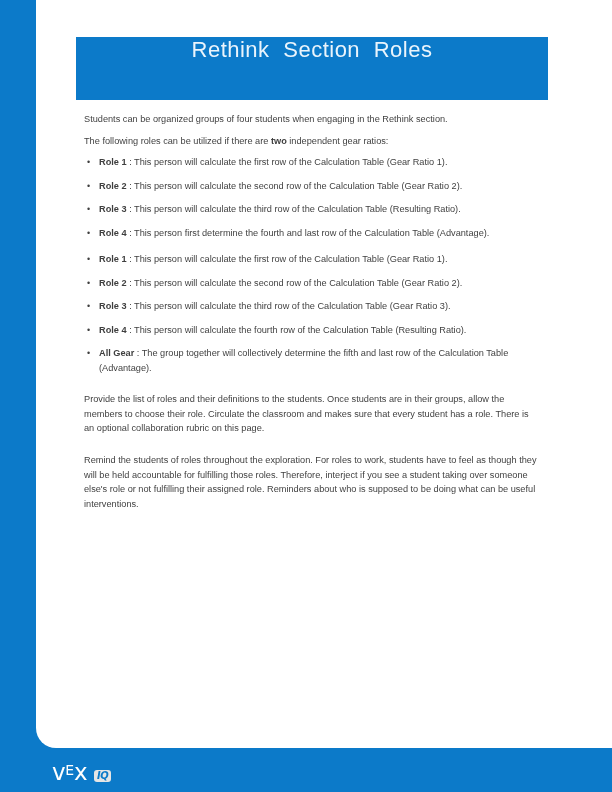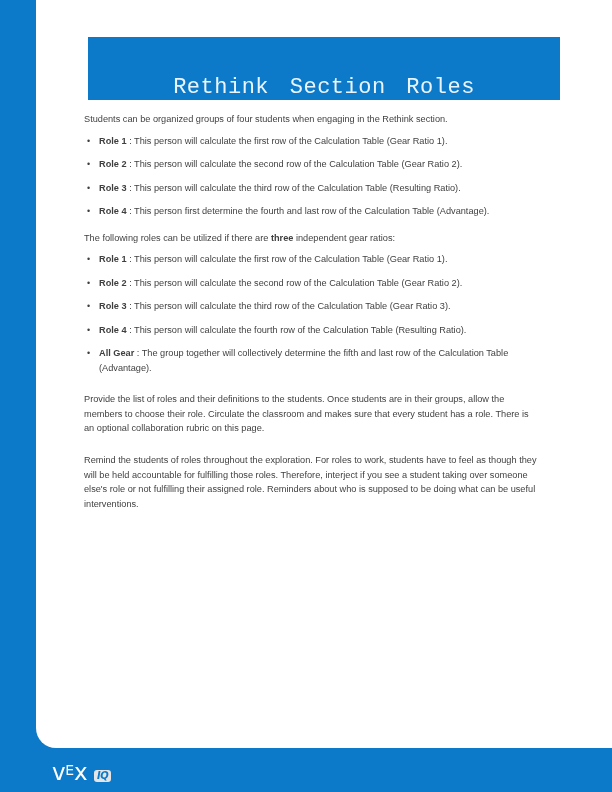--- a/index.html
+++ b/index.html
@@ -27,29 +27,28 @@
     top: 0;
     width: 576px;
     height: 748px;
     background: #FFFFFF;
     border-bottom-left-radius: 20px;
   }
 
   
   .title-banner {
     position: absolute;
-    left: 88px;
+    left: 76px;
     top: 37px;
     width: 472px;
     height: 63px;
     background: #0C7AC9;
     display: flex;
-    align-items: flex-end;
+    align-items: flex-start;
     justify-content: center;
-    font-family: Liberation Mono, monospace;
   }
   .title-banner-text {
     color: #EAF4FC;
     font-size: 22px;
     font-weight: 400;
     letter-spacing: 0.5px;
     word-spacing: 7px;
     white-space: nowrap;
   }
 
@@ -150,37 +149,37 @@
   <div class="white-sheet"></div>
 
   <div class="title-banner">
     <span class="title-banner-text">Rethink Section Roles</span>
   </div>
 
   <div class="content">
 
     <p class="para tight"><span>Students can be organized groups of four students when engaging in the Rethink section.</span></p>
 
+    <p class="para tight"><span>The following roles can be utilized if there are </span><span class="role-name">two</span><span> independent gear ratios:</span></p>
 
     <ul class="role-list">
       <li>
         <span class="bullet">•</span><span class="role-name">Role 1</span><span> : </span><span>This person will calculate the first row of the Calculation Table (Gear Ratio 1).</span>
       </li>
       <li>
         <span class="bullet">•</span><span class="role-name">Role 2</span><span> : </span><span>This person will calculate the second row of the Calculation Table (Gear Ratio 2).</span>
       </li>
       <li>
         <span class="bullet">•</span><span class="role-name">Role 3</span><span> : </span><span>This person will calculate the third row of the Calculation Table (Resulting Ratio).</span>
       </li>
       <li>
         <span class="bullet">•</span><span class="role-name">Role 4</span><span> : </span><span>This person first determine the fourth and last row of the Calculation Table (Advantage).</span>
       </li>
     </ul>
 
-    <p class="para tight"><span>The following roles can be utilized if there are </span><span class="role-name">three</span><span> independent gear ratios:</span></p>
 
     <ul class="role-list">
       <li>
         <span class="bullet">•</span><span class="role-name">Role 1</span><span> : </span><span>This person will calculate the first row of the Calculation Table (Gear Ratio 1).</span>
       </li>
       <li>
         <span class="bullet">•</span><span class="role-name">Role 2</span><span> : </span><span>This person will calculate the second row of the Calculation Table (Gear Ratio 2).</span>
       </li>
       <li>
         <span class="bullet">•</span><span class="role-name">Role 3</span><span> : </span><span>This person will calculate the third row of the Calculation Table (Gear Ratio 3).</span>

